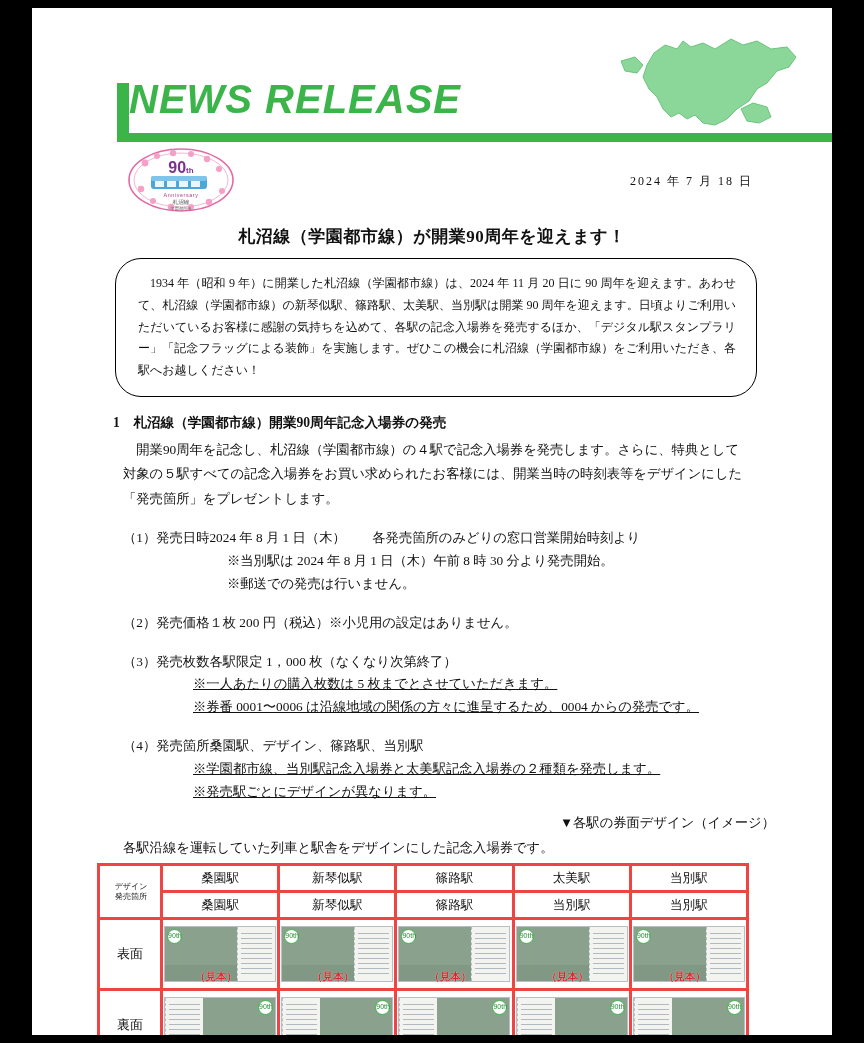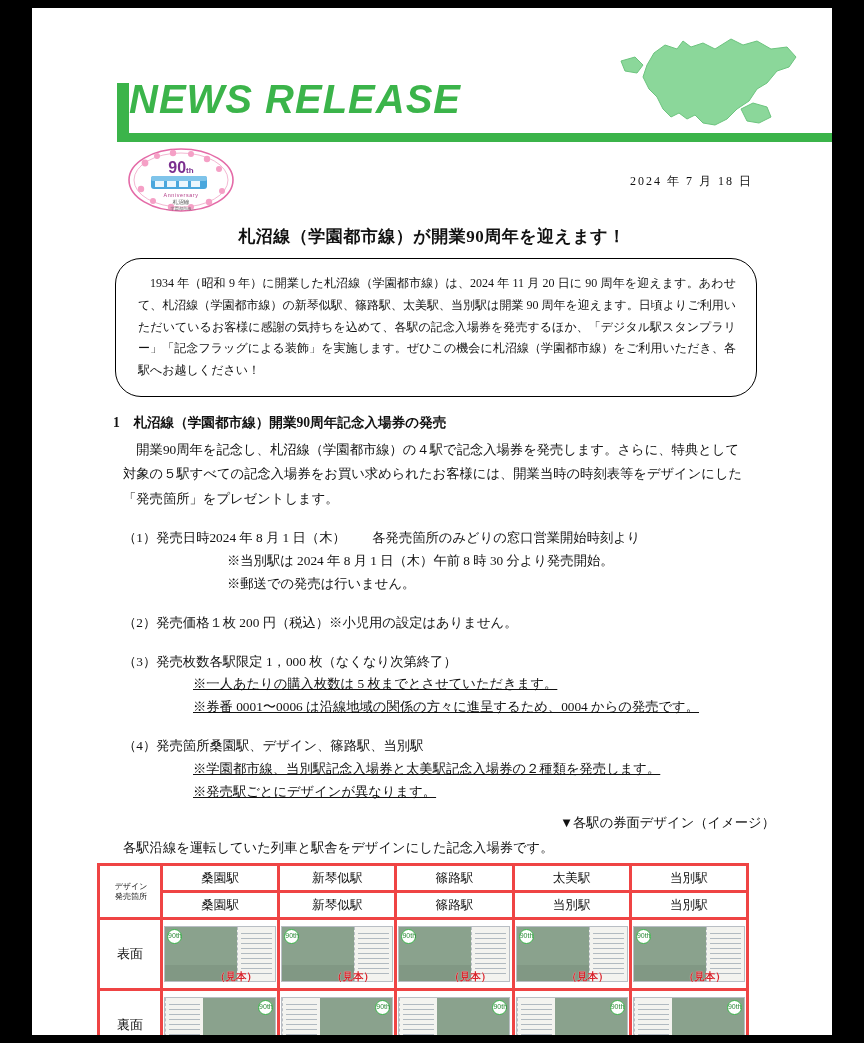--- a/index.html
+++ b/index.html
@@ -225,21 +225,20 @@
   .sample {
     position: absolute;
     bottom: -3px;
     left: 50%;
     transform: translateX(-60%);
     color: #d8232a;
     font-size: 10.5px;
     font-weight: bold;
     white-space: nowrap;
     text-shadow: 0 0 1px #fff;
-    margin-left: 20px;
   }
 
   
   .p-a { background: linear-gradient(180deg,#cfe0e6 0 38%, #8fae72 38% 70%, #6c7f5b 70% 100%); }
   .p-b { background: linear-gradient(180deg,#c9d6dc 0 42%, #9aa49a 42% 72%, #7d837a 72% 100%); }
   .p-c { background: linear-gradient(180deg,#d5dfe3 0 40%, #a5b2a0 40% 74%, #7f8a78 74% 100%); }
   .p-d { background: linear-gradient(180deg,#cfdde4 0 36%, #b9a98c 36% 76%, #8d8670 76% 100%); }
   .p-e { background: linear-gradient(180deg,#d2dde2 0 40%, #b5a78f 40% 78%, #8b8472 78% 100%); }
   .p-f { background: linear-gradient(180deg,#c6d2d8 0 34%, #6f5f4d 34% 80%, #59564a 80% 100%); }
   .p-g { background: linear-gradient(180deg,#cad7dd 0 38%, #9a8f7c 38% 78%, #6f6a5c 78% 100%); }

